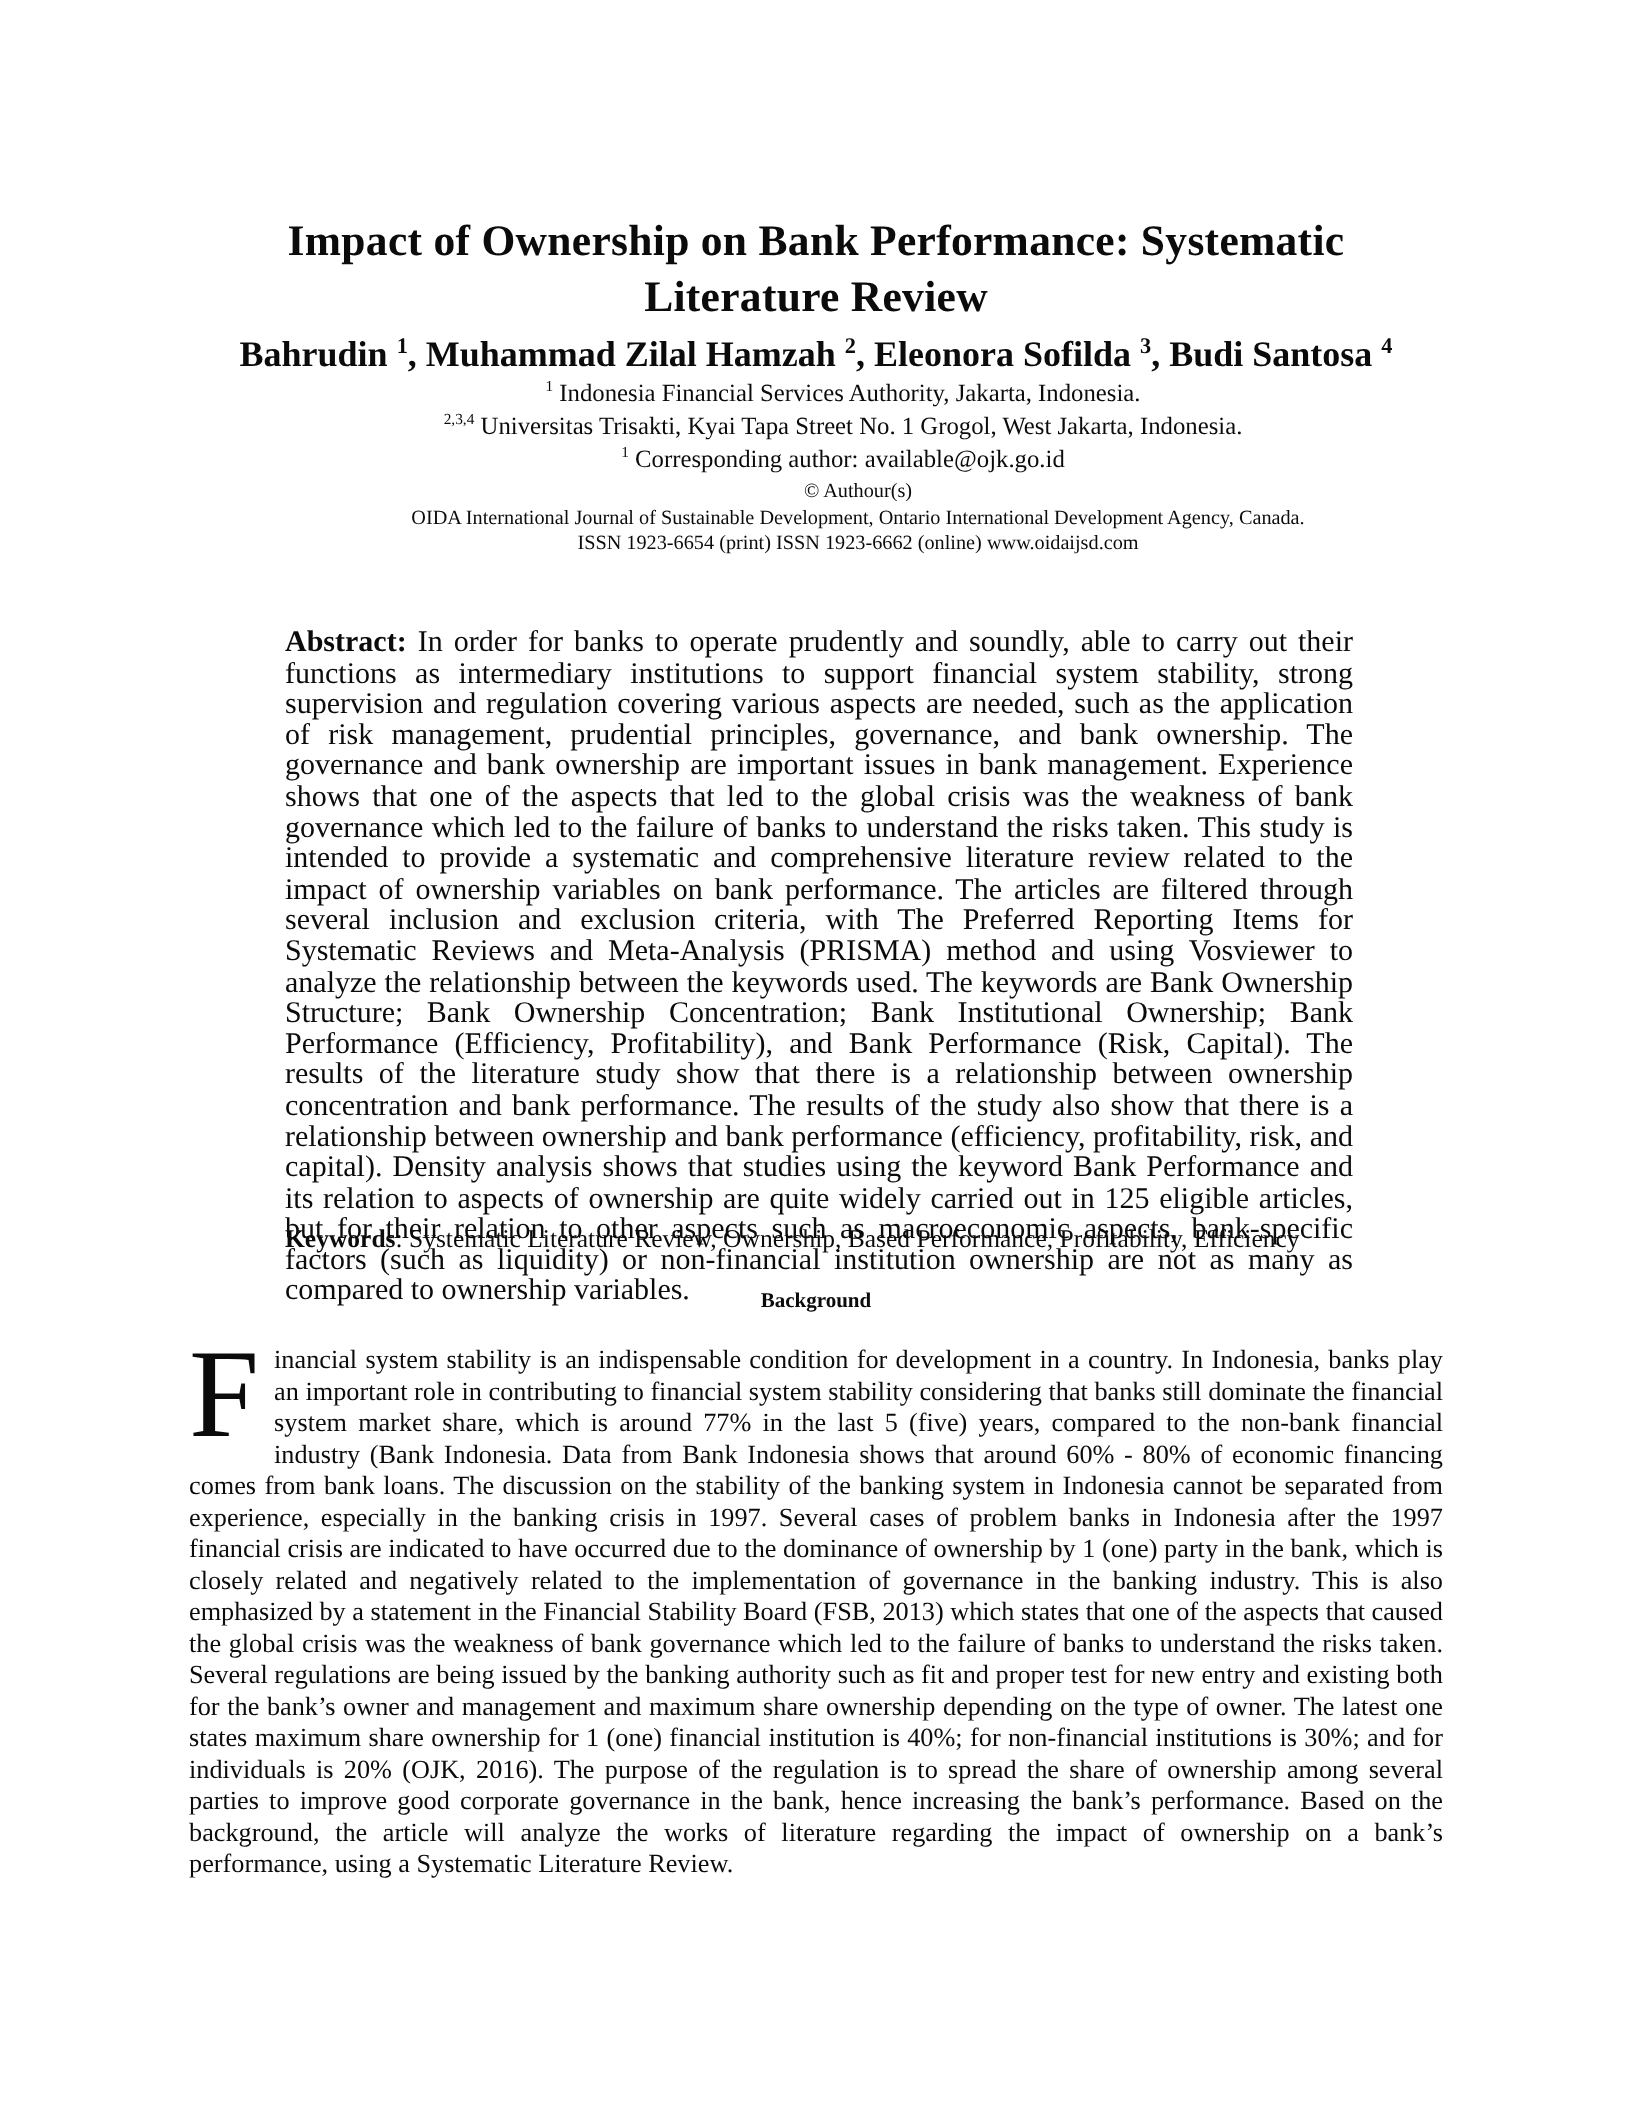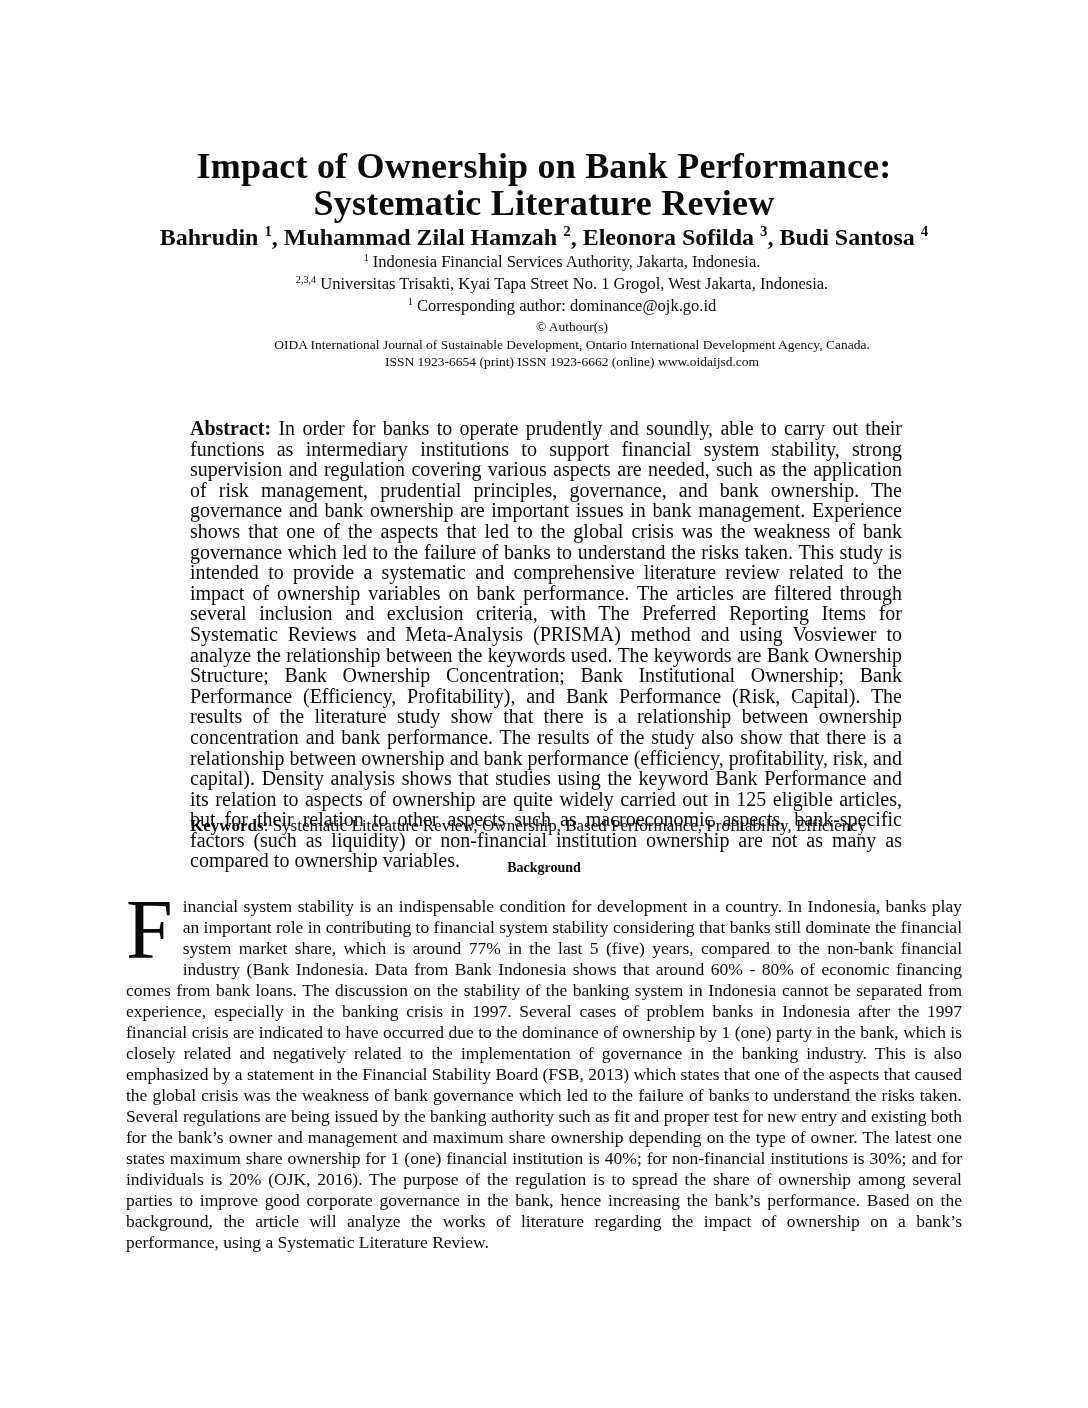--- a/index.html
+++ b/index.html
@@ -16,21 +16,21 @@
     font-family: "Liberation Serif", "DejaVu Serif", serif;
     overflow: hidden;
   }
   .paper-title {
     position: absolute;
     top: 124px;
     left: 50%;
     transform: translateX(-50%);
     width: 830px;
     text-align: center;
-    font-size: 36px;
+    font-size: 29px;
     line-height: 37px;
     font-weight: bold;
     letter-spacing: 0.2px;
   }
   .authors-line {
     position: absolute;
     top: 224px;
     left: 0;
     width: 100%;
     text-align: center;
@@ -114,21 +114,21 @@
 
   <h1 class="paper-title">Impact of Ownership on Bank Performance: Systematic Literature Review</h1>
 
   <div class="authors-line">
     <span><span>Bahrudin </span><sup>1</sup><span>, </span></span><span><span>Muhammad Zilal Hamzah </span><sup>2</sup><span>, </span></span><span><span>Eleonora Sofilda </span><sup>3</sup><span>, </span></span><span><span>Budi Santosa </span><sup>4</sup></span>
   </div>
 
   <div class="affiliations">
     <div><sup>1</sup><span> Indonesia Financial Services Authority, Jakarta, Indonesia.</span></div>
     <div><sup>2,3,4</sup><span> Universitas Trisakti, Kyai Tapa Street No. 1 Grogol, West Jakarta, Indonesia.</span></div>
-    <div><sup>1</sup><span> Corresponding author: dominance@ojk.go.id</span></div>
+    <div><sup>1</sup><span> Corresponding author: available@ojk.go.id</span></div>
   </div>
 
   <div class="imprint">
     <div>© Authour(s)</div>
     <div>OIDA International Journal of Sustainable Development, Ontario International Development Agency, Canada.</div>
     <div>ISSN 1923-6654 (print) ISSN 1923-6662 (online) www.oidaijsd.com</div>
   </div>
 
   <p class="abstract-paragraph">
     <span class="abstract-label">Abstract:</span>

